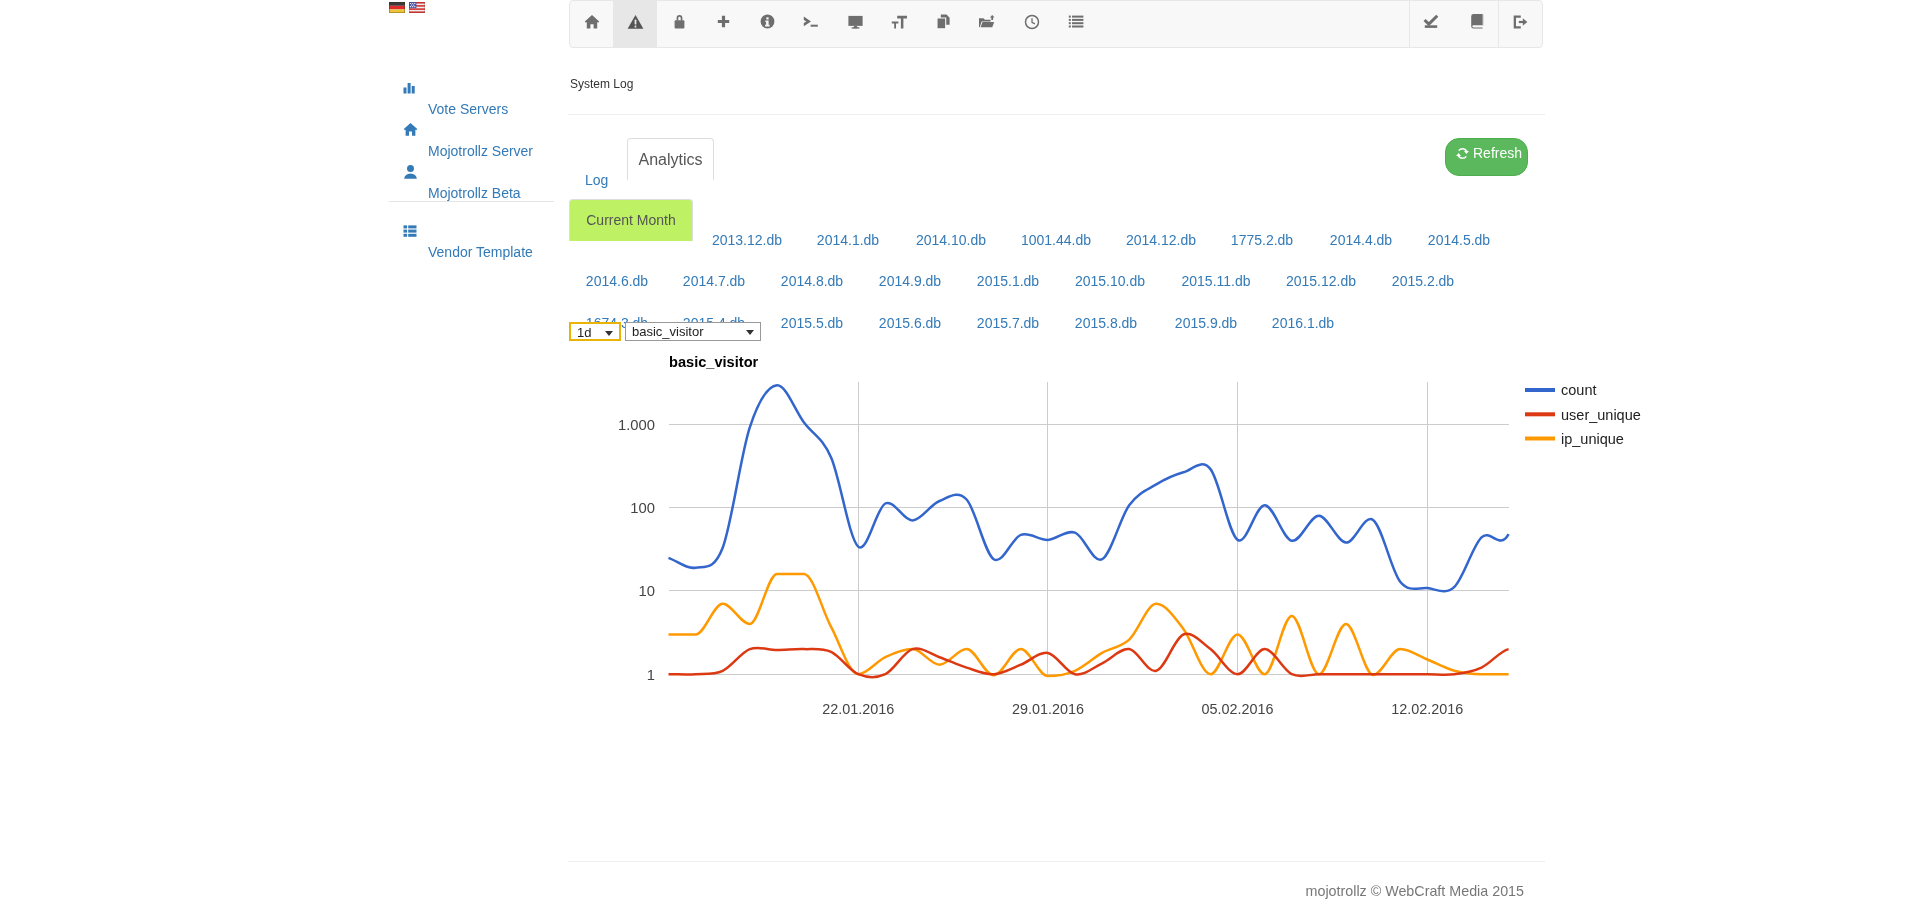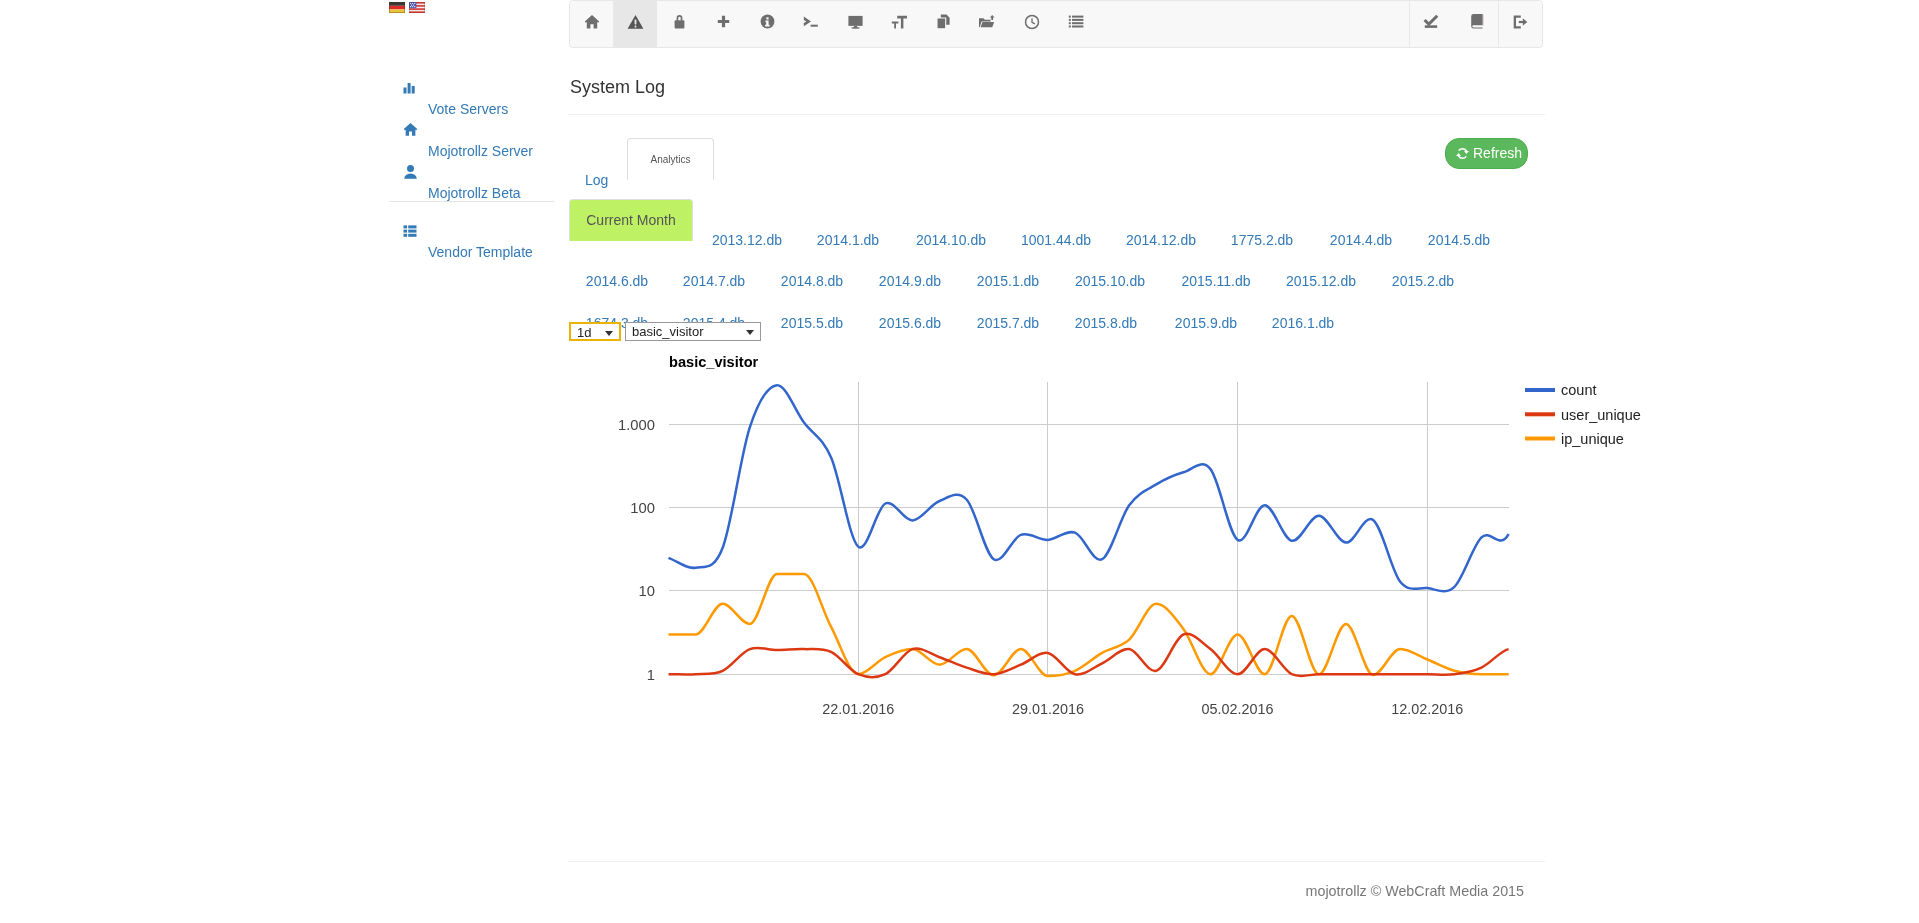--- a/index.html
+++ b/index.html
@@ -151,27 +151,27 @@
 <svg class="icon" style="left:403px;top:224px" width="14" height="14" viewBox="0 0 14 14" fill="#337ab7">
  <rect x="0.5" y="1.4" width="3.6" height="3"></rect>
     <rect x="5.2" y="1.4" width="8.3" height="3"></rect>
  <rect x="0.5" y="5.6" width="3.6" height="3"></rect>
     <rect x="5.2" y="5.6" width="8.3" height="3"></rect>
  <rect x="0.5" y="9.8" width="3.6" height="3"></rect>
     <rect x="5.2" y="9.8" width="8.3" height="3"></rect>
 </svg>
 <a class="abs blue" style="left:428px;top:224px">Vendor Template</a>
 
-<div class="abs" style="left:570px;top:77px;font-size:18px;color:#333;">System Log</div>
+<div class="abs" style="left:570px;top:77px;font-size:12px;color:#333;">System Log</div>
 <div class="abs" style="left:568px;top:114px;width:977px;height:1px;background:#eee;"></div>
 
 <a class="abs blue" style="left:585px;top:152px;">Log</a>
-<div class="abs" style="left:627px;top:138px;width:87px;height:42px;background:#fff;border:1px solid #ddd;border-bottom:none;border-radius:4px 4px 0 0;box-sizing:border-box;color:#555;font-size:10px;text-align:center;line-height:41px;">Analytics</div>
-
-<div class="abs" style="left:1445px;top:138px;width:83px;height:31px;background:#5cb85c;border:1px solid #4cae4c;border-radius:14px;box-sizing:border-box;color:#fff;font-size:14px;">
+<div class="abs" style="left:627px;top:138px;width:87px;height:42px;background:#fff;border:1px solid #ddd;border-bottom:none;border-radius:4px 4px 0 0;box-sizing:border-box;color:#555;font-size:16px;text-align:center;line-height:41px;">Analytics</div>
+
+<div class="abs" style="left:1445px;top:138px;width:83px;height:38px;background:#5cb85c;border:1px solid #4cae4c;border-radius:14px;box-sizing:border-box;color:#fff;font-size:14px;">
  <svg class="abs" style="left:10px;top:8px" width="13" height="13" viewBox="0 0 13 13" fill="#fff">
   <path d="M6.5 1 A5.5 5.5 0 0 1 11.4 4 L12.9 4 10.4 7 8 4 9.6 4 A4 4 0 0 0 6.5 2.5 A4 4 0 0 0 3.3 4.1 L2.1 3.2 A5.5 5.5 0 0 1 6.5 1 Z"></path>
   <path d="M6.5 12 A5.5 5.5 0 0 1 1.6 9 L0.1 9 2.6 6 5 9 3.4 9 A4 4 0 0 0 6.5 10.5 A4 4 0 0 0 9.7 8.9 L10.9 9.8 A5.5 5.5 0 0 1 6.5 12 Z"></path>
  </svg>
  <span class="abs" style="left:27px;top:6px;">Refresh</span>
 </div>
 
 <div class="abs" style="left:569px;top:199px;width:124px;height:42px;background:#bef264;border:1px solid #ddd;border-bottom:none;border-radius:4px 4px 0 0;box-sizing:border-box;color:#555;font-size:14px;text-align:center;line-height:40px;">Current Month</div>
 <a class="abs blue ctr" style="left:747px;top:212px;">2013.12.db</a>
 <a class="abs blue ctr" style="left:848px;top:212px;">2014.1.db</a>

